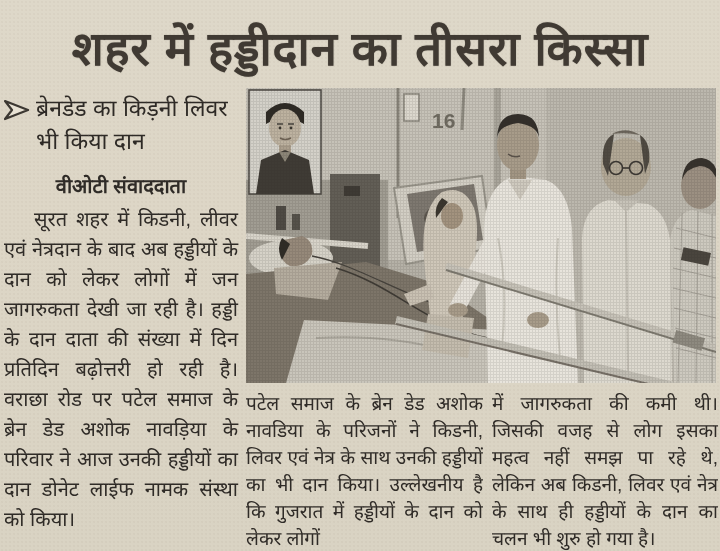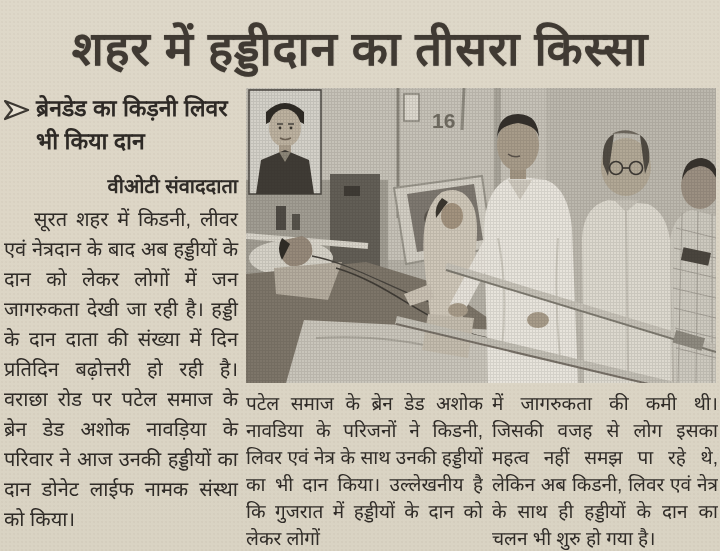--- a/index.html
+++ b/index.html
@@ -21,27 +21,27 @@
     font-size:47px;line-height:70px;font-weight:bold;color:#403a33;
     letter-spacing:1px;white-space:nowrap;
     text-shadow:0 0 1px rgba(64,58,51,0.55);
     text-align:center;
   }
   .left-col{
     position:absolute;left:4px;top:92px;width:234px;
   }
   .subhead{
     position:relative;padding-left:32px;
-    font-size:23px;line-height:33px;font-weight:bold;color:#2e2a26;
+    font-size:23px;line-height:33px;font-weight:normal;color:#2e2a26;
   }
   .subhead .arrow{
     position:absolute;left:0;top:5px;width:26px;height:22px;
   }
   .byline{
-    margin-top:14px;text-align:right;font-weight:bold;
+    margin-top:14px;text-align:center;font-weight:bold;
     font-size:20px;line-height:28px;color:#2f2b27;
   }
   .bodytext{
     margin-top:4px;
     font-size:20px;line-height:30px;color:#2f2b27;
     text-align:justify;
   }
   .bodytext p{margin:0;text-indent:30px;}
   .photo{
     position:absolute;left:246px;top:88px;width:470px;height:295px;

